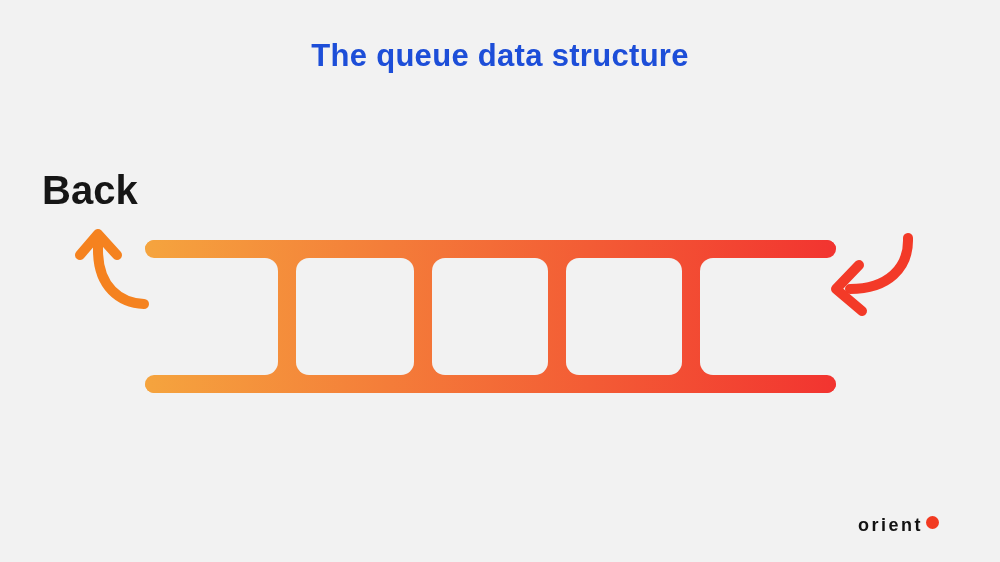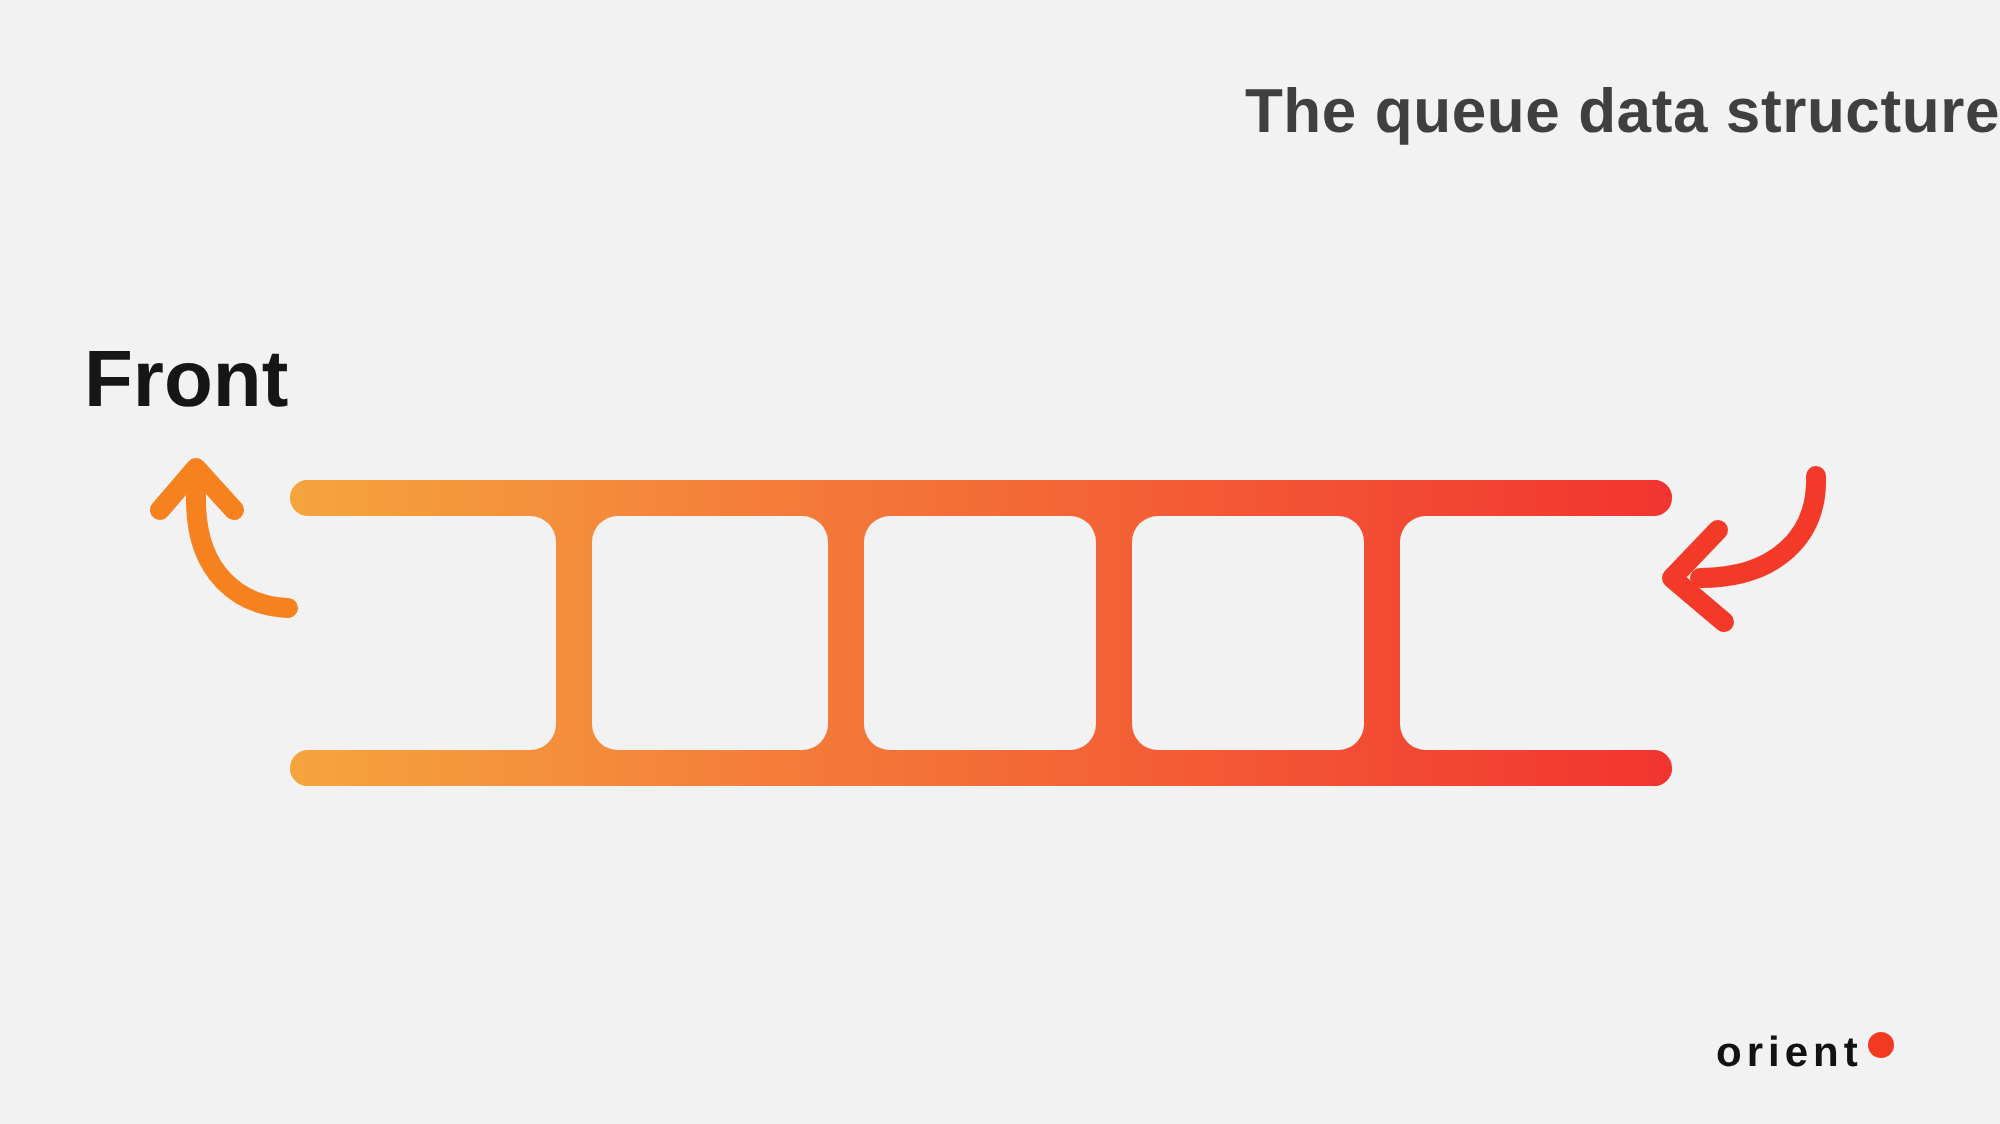--- a/index.html
+++ b/index.html
@@ -16,35 +16,35 @@
     position:absolute;font-size:40px;font-weight:700;color:#161616;line-height:1;
   }
   .front-label{left:42px;top:170px;}
   .back-label{left:824px;top:188px;}
   .diagram-svg{position:absolute;left:0;top:0;}
   .logo{
     position:absolute;left:858px;top:516px;
     display:flex;align-items:flex-start;
   }
   .logo-text{
-    font-size:21px;font-weight:700;letter-spacing:2.5px;color:#121212;line-height:1;
+    font-size:18px;font-weight:700;letter-spacing:2.5px;color:#121212;line-height:1;
   }
   .logo-dot{
     width:13px;height:13px;border-radius:50%;margin-left:3px;margin-top:0px;
     background:#F23A21;
   }
 </style>
 </head>
 <body>
 
 <div class="canvas" style="background: rgb(242, 242, 242);">
 
-  <div class="title" style="color: #404040; text-align: right;">The queue data structure</div>
+  <div class="title" style="color: #1d4ed8;">The queue data structure</div>
 
-  <div class="end-label front-label" style="color: rgb(22, 22, 22);">Front</div>
+  <div class="end-label front-label" style="color: rgb(22, 22, 22);">Back</div>
 
   <svg class="diagram-svg" width="1000" height="562" viewBox="0 0 1000 562" xmlns="http://www.w3.org/2000/svg">
     <defs>
       <linearGradient id="qgrad" gradientUnits="userSpaceOnUse" x1="145" y1="0" x2="836" y2="0">
         <stop offset="0" stop-color="#F5A43E"></stop>
         <stop offset="1" stop-color="#F23430"></stop>
       </linearGradient>
     </defs>
 
     <g>

